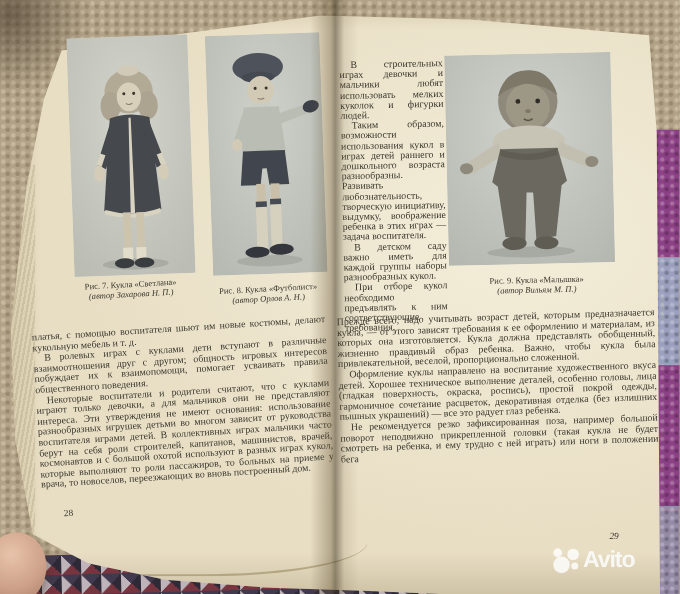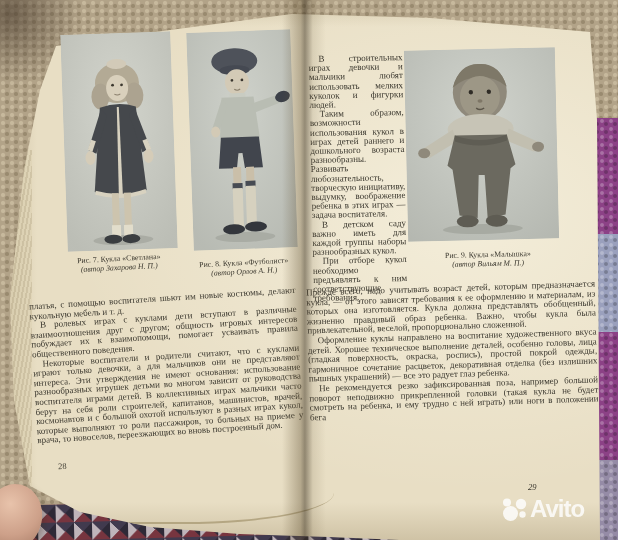--- a/index.html
+++ b/index.html
@@ -67,33 +67,33 @@
   .body-text{position:absolute;z-index:4;color:#3a372e;font-size:9px;line-height:9.6px;
     text-align:justify;hyphens:auto;-webkit-hyphens:auto;}
   .body-text p{margin:0;text-indent:10px;}
   .body-text p.noindent{text-indent:0;}
   .left-text{left:33px;top:294px;width:267px;transform:rotate(-3.6deg);}
   .right-text{left:308px;top:284px;width:289px;transform:rotate(-1.8deg);}
   .col-text{left:311px;top:54px;width:94px;line-height:9.2px;transform:rotate(-1.2deg);}
 
   .pagenum{position:absolute;z-index:4;color:#3a372e;font-size:8.5px;}
   .pagenum-left{left:58px;top:461px;transform:rotate(-3.5deg);}
-  .pagenum-right{left:528px;top:482px;font-style:italic;}
+  .pagenum-right{left:554px;top:482px;font-style:italic;}
 
   
   .thumb{position:absolute;left:-14px;top:484px;width:56px;height:66px;z-index:6;
     border-radius:48% 52% 50% 50%;transform:rotate(14deg);
     background:radial-gradient(circle at 38% 32%, #e8c3ab, #cda089 55%, #aa7f69 90%);
     box-shadow:4px 4px 8px rgba(60,45,30,.35);}
 
   
   .watermark{position:absolute;left:501px;top:496px;z-index:7;display:flex;align-items:center;gap:3px;
     opacity:.82;}
   .wm-logo{width:26px;height:26px;}
-  .wm-text{font-family:"Liberation Sans", sans-serif;font-weight:bold;font-size:24px;
+  .wm-text{font-family:"Liberation Sans", sans-serif;font-weight:bold;font-size:21px;
     color:#ffffff;letter-spacing:-1px;line-height:26px;}
 </style>
 </head>
 <body>
 
 <div class="stage">
 
   <div class="carpet"></div>
   <div class="corner-shade"></div>
   <div class="stripe stripe-purple-1"></div>

